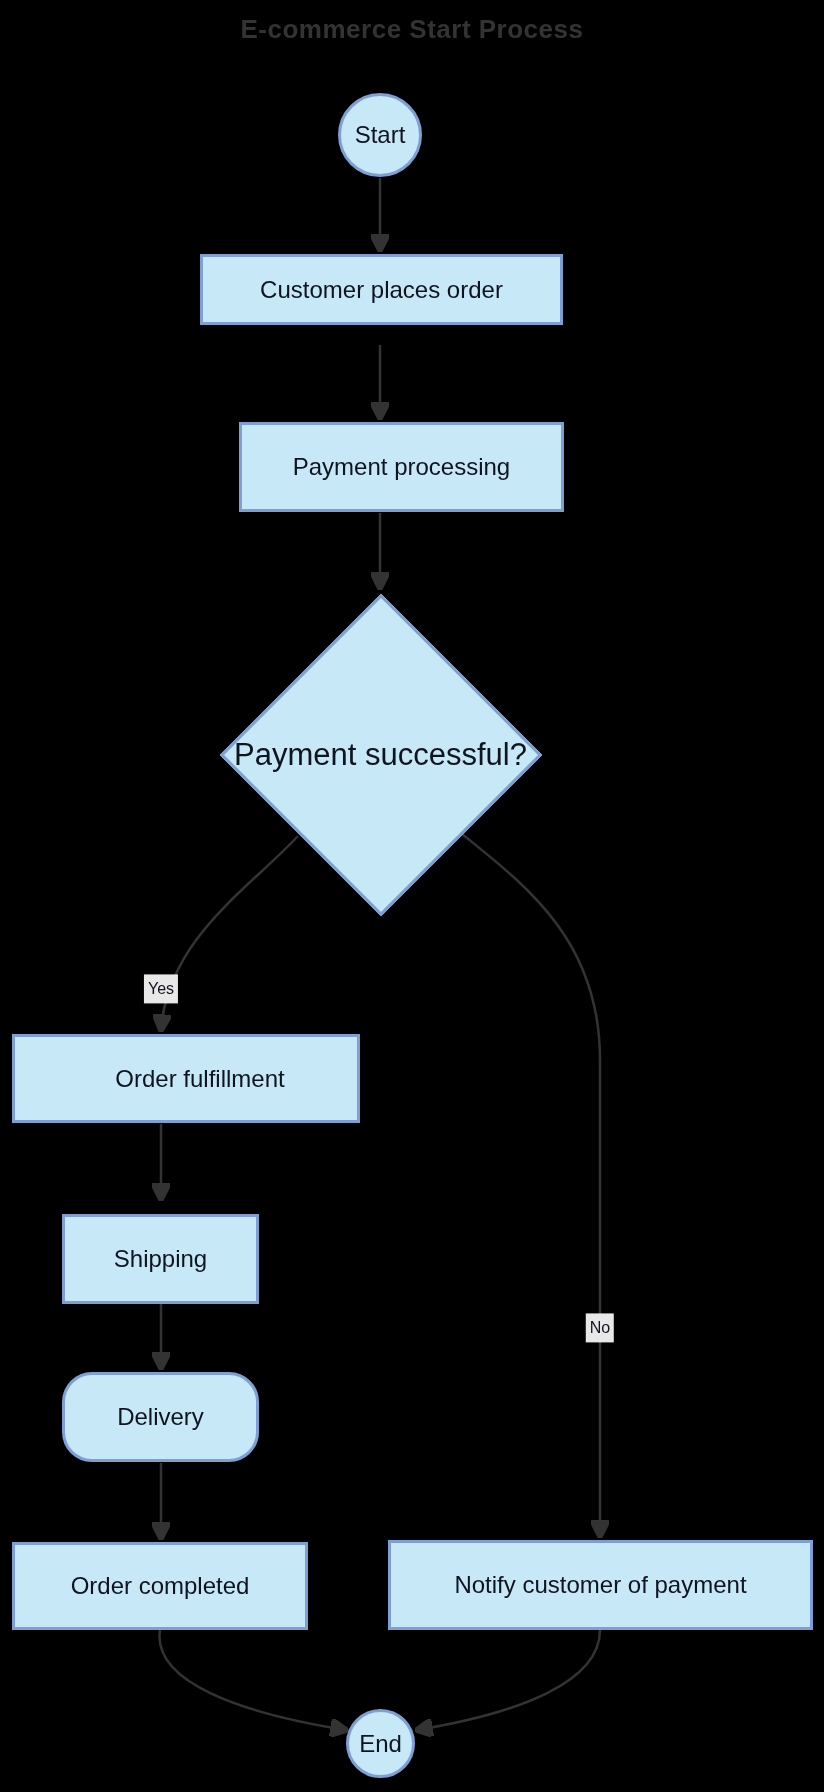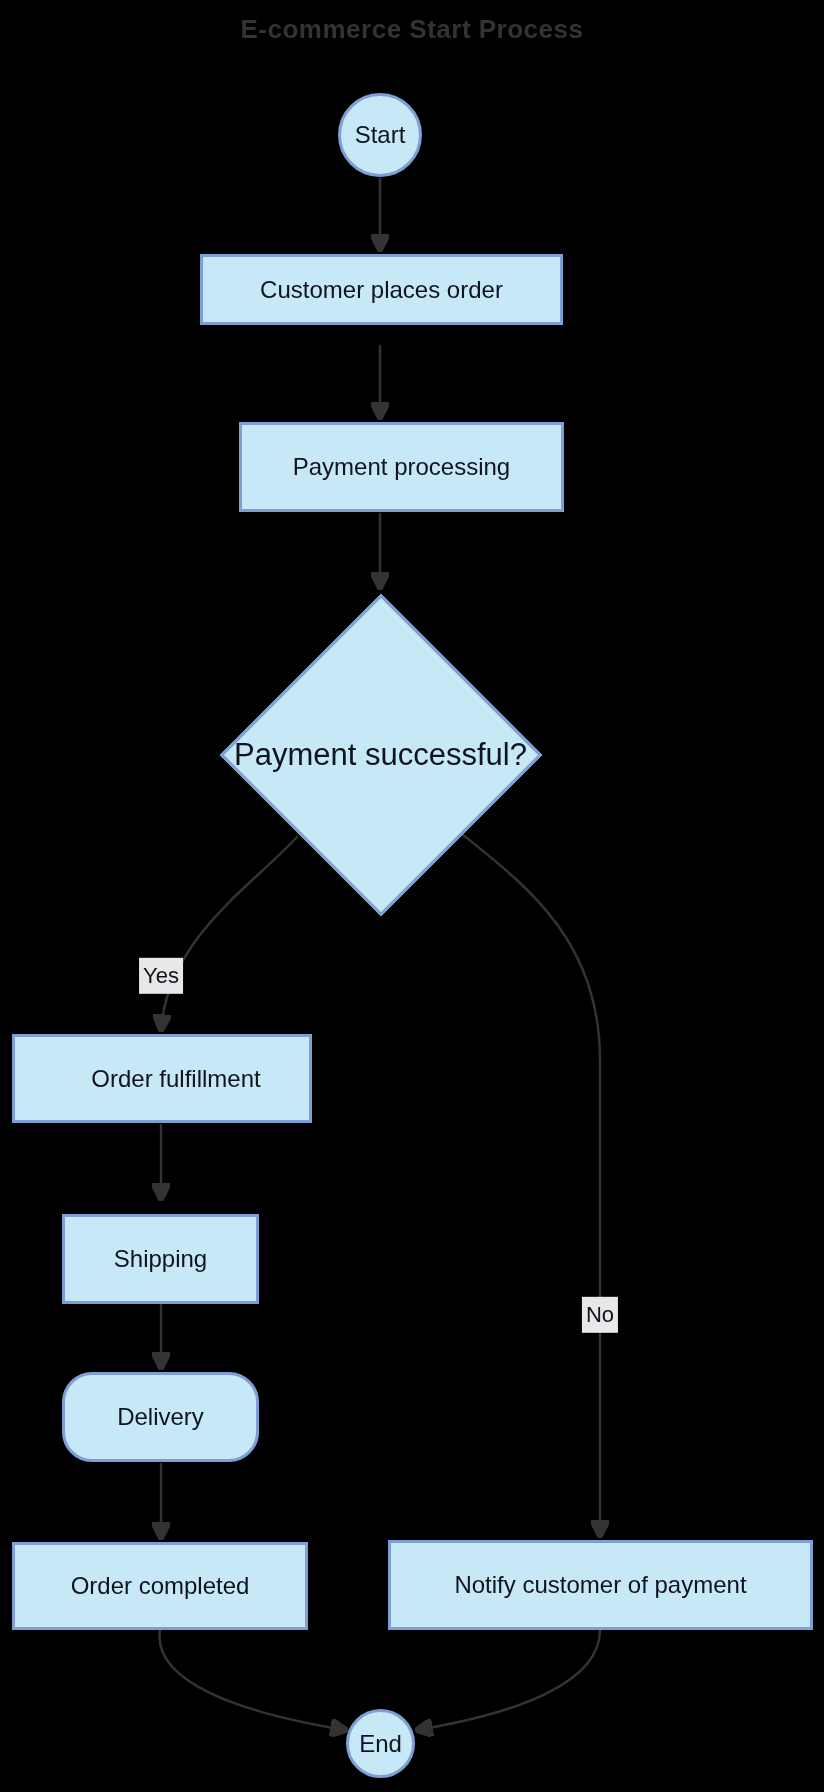--- a/index.html
+++ b/index.html
@@ -56,24 +56,25 @@
     position:relative;
     color:var(--node-text);
     font-size:31px;
     z-index:2;
   }
   .edge-label{
     position:absolute;
     transform:translate(-50%,-50%);
     background:var(--edge-label-bg);
     color:var(--edge-label-text);
-    font-size:22px;
+    font-size:16px;
     padding:5px 4px;
     line-height:1.2;
     z-index:3;
+    margin-top:13px;
   }
 </style>
 </head>
 <body>
 
 <div class="canvas">
 
   <div class="diagram-title">E-commerce Start Process</div>
 
   <svg class="edges" width="824" height="1792" viewBox="0 0 824 1792" xmlns="http://www.w3.org/2000/svg">
@@ -108,21 +109,21 @@
 
   <div class="diamond-wrap" style="left:218px;top:592px;width:325px;height:326px;">
     <div class="diamond-shape"></div>
     <span class="diamond-label">Payment successful?</span>
   </div>
 
   <div class="edge-label" style="left:161px;top:976px;">Yes</div>
 
   <div class="edge-label" style="left:600px;top:1315px;">No</div>
 
-  <div class="node" style="left:12px;top:1034px;width:300px;height:89px;padding-left:28px;">
+  <div class="node" style="left:12px;top:1034px;width:348px;height:89px;padding-left:28px;">
     <span>Order fulfillment</span>
   </div>
 
   <div class="node" style="left:62px;top:1203px;width:197px;height:90px;margin-top:11px;">
     <span>Shipping</span>
   </div>
 
   <div class="node" style="left:62px;top:1372px;width:197px;height:90px;border-radius:30px;">
     <span>Delivery</span>
   </div>

